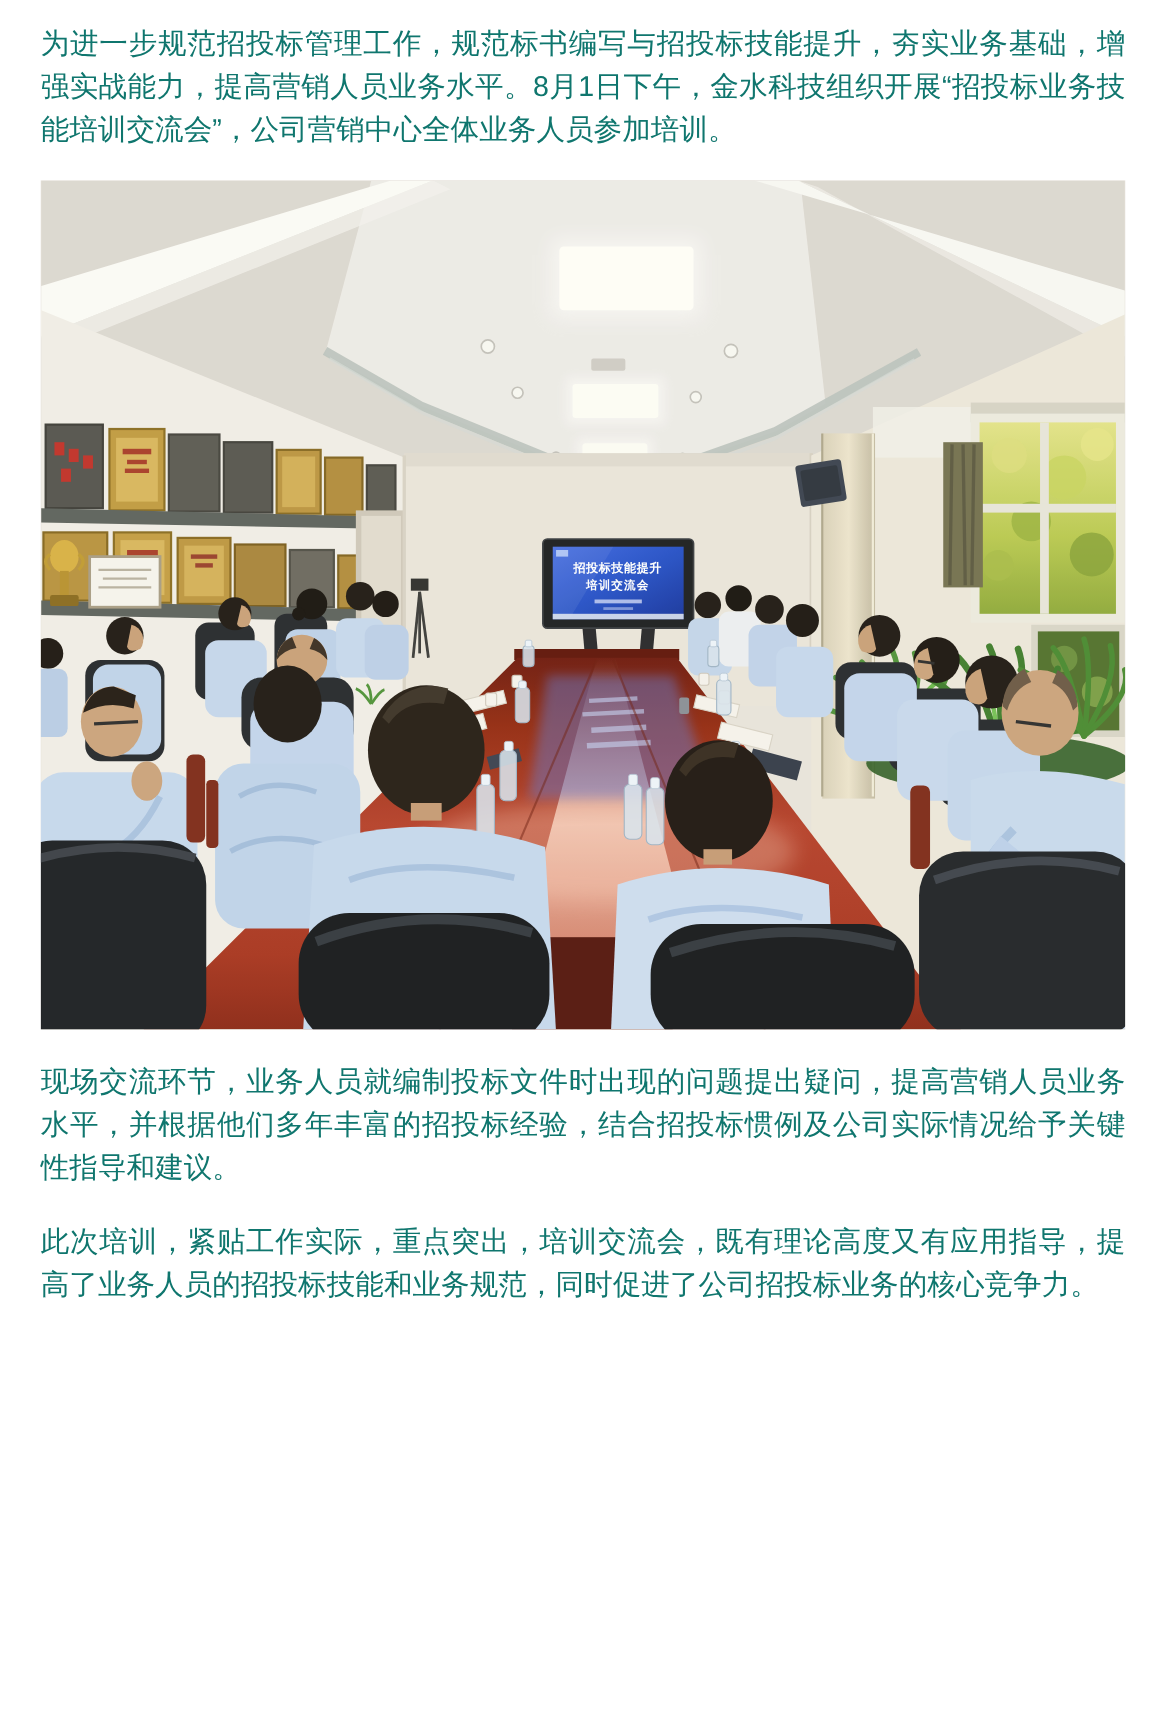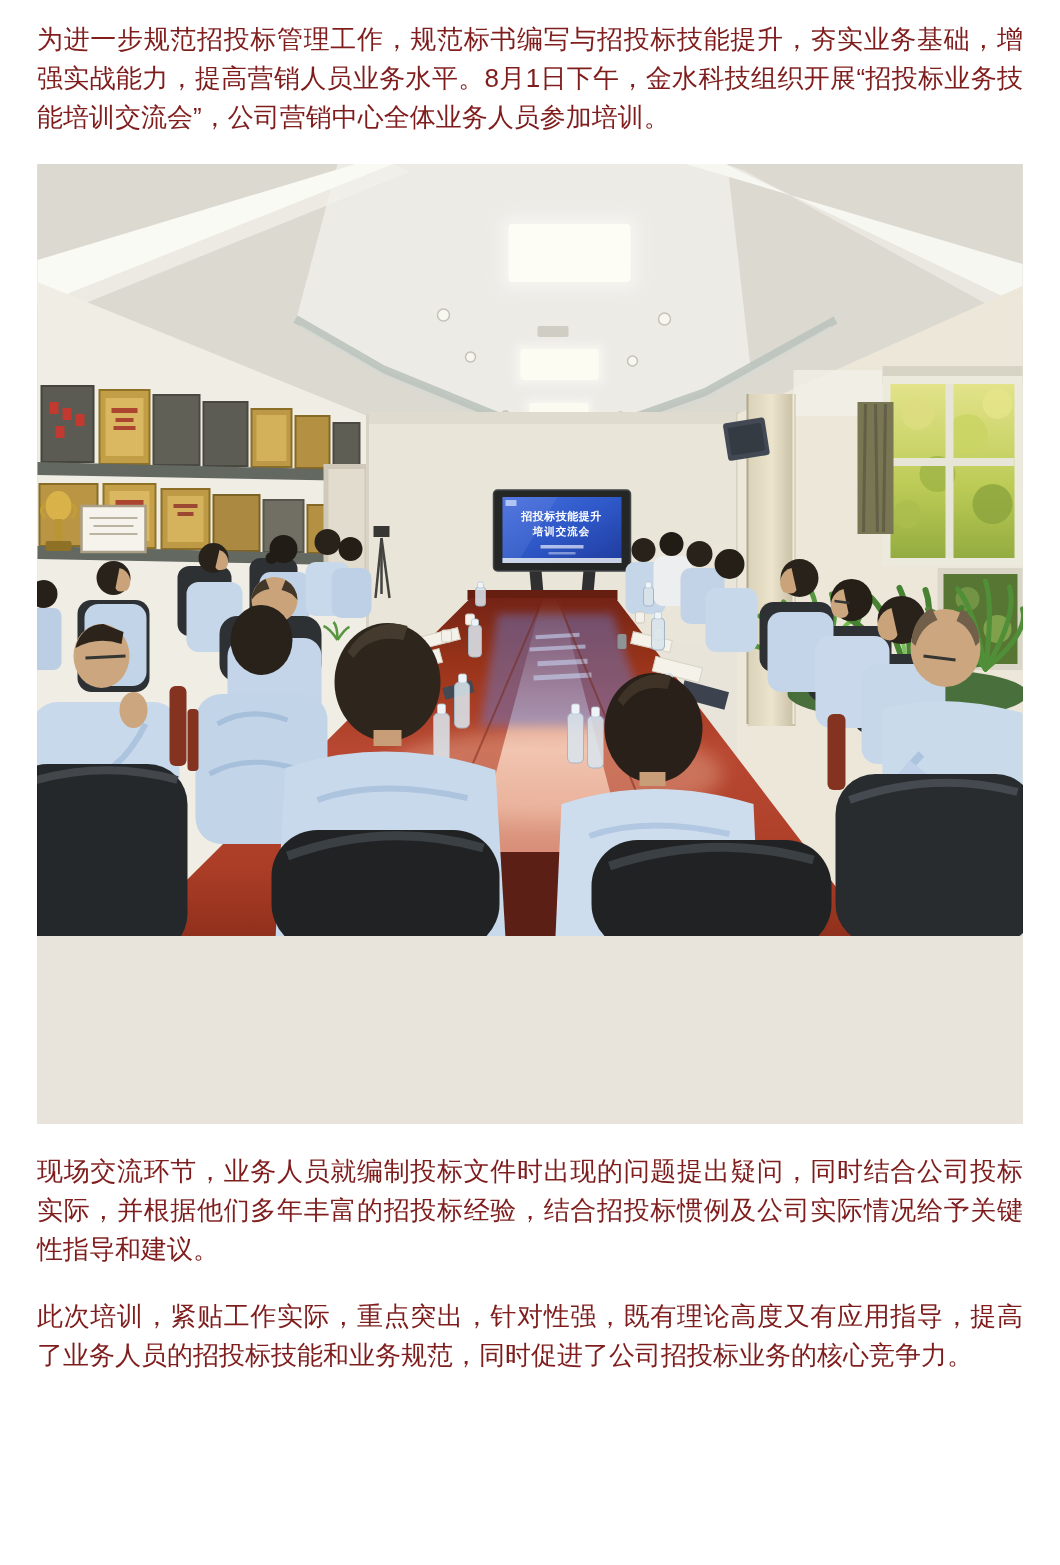--- a/index.html
+++ b/index.html
@@ -6,28 +6,28 @@
   .page{
     width:1060px;
     box-sizing:border-box;
     padding:20px 37px 12px 37px;
     background:#ffffff;
     font-family:"Liberation Sans","DejaVu Sans",sans-serif;
   }
   .para{
     font-size:26px;
     line-height:38.8px;
-    color:#7f1d1d;
+    color:#0f766e;
     text-align:justify;
     margin:0 0 28px 0;
     letter-spacing:0;
   }
   figure.photo{
     margin:0 0 28px 0;
-    width:986px;height:960px;
+    width:986px;height:772px;
     overflow:hidden;
     background:#e8e4dc;
   }
   svg{display:block;}
 </style>
 </head>
 <body>
 
 <div class="page">
 
@@ -467,16 +467,16 @@
         <rect x="554" y="676" width="240" height="110" rx="46" fill="#16181b"></rect>
         <path d="M572,702 q104,-34 204,-6" stroke="#32373e" stroke-width="9" fill="none"></path>
         <rect x="798" y="610" width="200" height="170" rx="40" fill="#1f2226"></rect>
         <path d="M812,636 q84,-30 168,-8" stroke="#3d424a" stroke-width="8" fill="none"></path>
       </g>
 
       <rect x="0" y="0" width="985" height="772" fill="#f5e4cc" opacity="0.05"></rect>
     </svg>
   </figure>
 
-  <p class="para">现场交流环节，业务人员就编制投标文件时出现的问题提出疑问，同时结合公司投标实际，并根据他们多年丰富的招投标经验，结合招投标惯例及公司实际情况给予关键性指导和建议。</p>
-  <p class="para">此次培训，紧贴工作实际，重点突出，针对性强，既有理论高度又有应用指导，提高了业务人员的招投标技能和业务规范，同时促进了公司招投标业务的核心竞争力。</p>
+  <p class="para">现场交流环节，业务人员就编制投标文件时出现的问题提出疑问，提高营销人员业务水平，并根据他们多年丰富的招投标经验，结合招投标惯例及公司实际情况给予关键性指导和建议。</p>
+  <p class="para">此次培训，紧贴工作实际，重点突出，培训交流会，既有理论高度又有应用指导，提高了业务人员的招投标技能和业务规范，同时促进了公司招投标业务的核心竞争力。</p>
 
 </div>
 
 </body></html>

